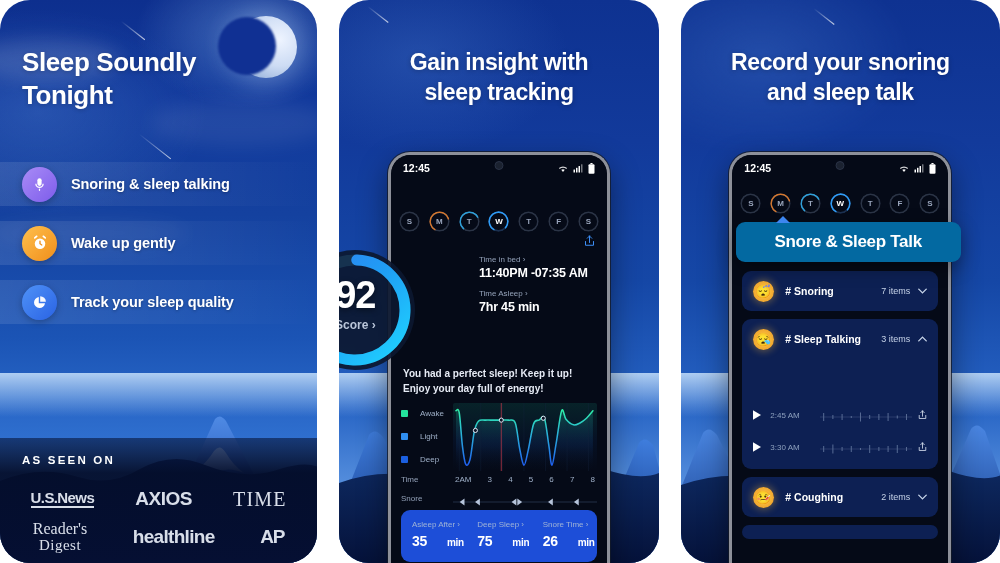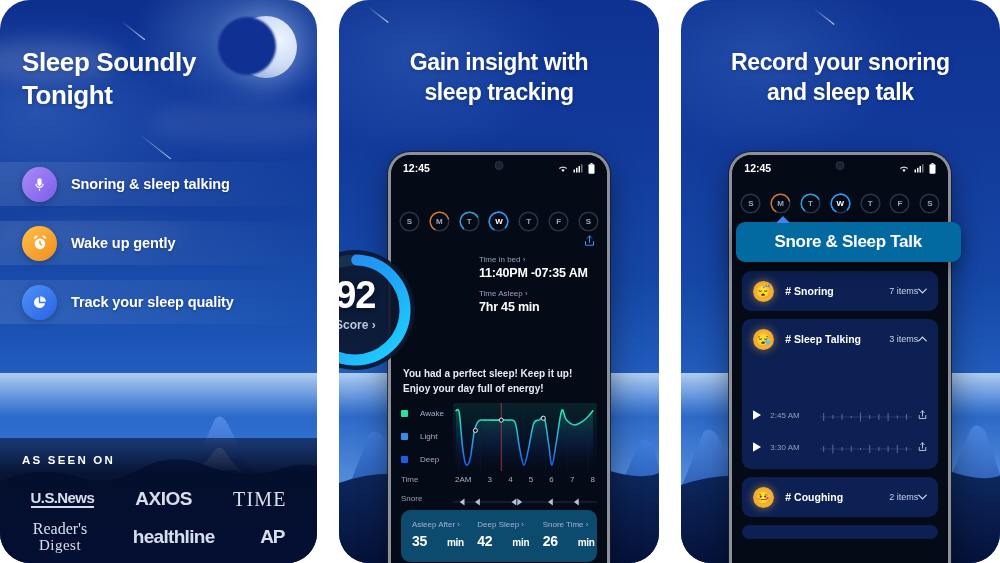--- a/index.html
+++ b/index.html
@@ -154,40 +154,40 @@
           background:linear-gradient(180deg, rgba(24,200,160,.13) 0%, rgba(16,70,150,.10) 55%, rgba(6,14,34,0) 100%);
           border-radius:2px; overflow:hidden; }
   .axis-row { position:absolute; left:0; right:0; top:72px; display:flex; align-items:center; }
   .axis-lbl { color:#93a1b8; font-size:8px; width:52px; }
   .ticks { position:relative; flex:1; display:flex; justify-content:space-between; padding:0 2px; }
   .ticks span { color:#9fb0c8; font-size:8px; }
   .snore-row { position:absolute; left:0; right:0; top:90px; display:flex; align-items:center; }
 
   
   .stats { position:absolute; left:10px; right:10px; top:355px; height:52px;
-           background:#0c4a6e; border-radius:9px; display:flex; }
+           background:#1d4ed8; border-radius:9px; display:flex; }
   .stat { flex:1; padding:10px 0 0 11px; }
   .stat-k { color:#9fb3d6; font-size:8px; margin-bottom:4px; }
   .stat-v { color:#fff; font-size:14px; font-weight:bold; letter-spacing:-0.3px; }
   .stat-v .u { font-size:10px;margin-left:20px; }
 
   
   .rec-head { position:absolute; left:12px; right:12px; top:92px;
               display:flex; align-items:center; justify-content:space-between; }
   .rec-title { color:#fff; font-size:12.5px; font-weight:bold; }
   .rec-edit { color:#3d8ef5; font-size:9px; font-weight:bold; }
   .cat-list { position:absolute; left:10px; right:10px; top:116px; }
   .cat { background:#0d2053; border-radius:9px; margin-bottom:8px; overflow:hidden; }
   .cat-row { height:40px; display:flex; align-items:center; padding:0 11px; }
   .emoji { width:21px; height:21px; border-radius:50%; display:flex; align-items:center;
            justify-content:center; font-size:13px; flex:0 0 auto;
            background:radial-gradient(circle,#ffd24d 0%,#f0a62e 70%,rgba(240,166,46,.25) 100%);
            box-shadow:0 0 7px 2px rgba(255,190,60,.30); }
   .cat-name { margin-left:11px; color:#fff; font-size:10.5px; font-weight:bold; flex:1; }
-  .cat-count { color:#c6d3e8; font-size:9px; }
+  .cat-count { color:#c6d3e8; font-size:9px; margin-right:8px; }
   .rec-item { height:32px; display:flex; align-items:center; padding:0 11px; }
   .rec-time { color:#8da0be; font-size:8px; width:44px; margin-left:9px; }
   .wave { flex:1; height:12px; margin:0 6px; position:relative; opacity:.6; }
   .tooltip {
     position:absolute; z-index:9; left:55px; top:222px; width:225px; height:40px;
     background:#0369a1; border-radius:9px; display:flex; align-items:center;
     justify-content:center; color:#fff; font-size:17px; font-weight:bold;
     letter-spacing:-0.3px; box-shadow:0 6px 18px rgba(0,0,0,.35);
   }
   .tooltip::before { content:""; position:absolute; top:-6px; left:40px;
@@ -481,21 +481,21 @@
           </div>
         </div>
 
         <div class="stats">
           <div class="stat">
             <div class="stat-k"><span>Asleep After</span> ›</div>
             <div class="stat-v"><span>35</span><span class="u">min</span></div>
           </div>
           <div class="stat">
             <div class="stat-k"><span>Deep Sleep</span> ›</div>
-            <div class="stat-v"><span>42</span><span class="u">min</span></div>
+            <div class="stat-v"><span>75</span><span class="u">min</span></div>
           </div>
           <div class="stat">
             <div class="stat-k"><span>Snore Time</span> ›</div>
             <div class="stat-v"><span>26</span><span class="u">min</span></div>
           </div>
         </div>
       </div>
     </div>
 
     <div class="score-ring">

